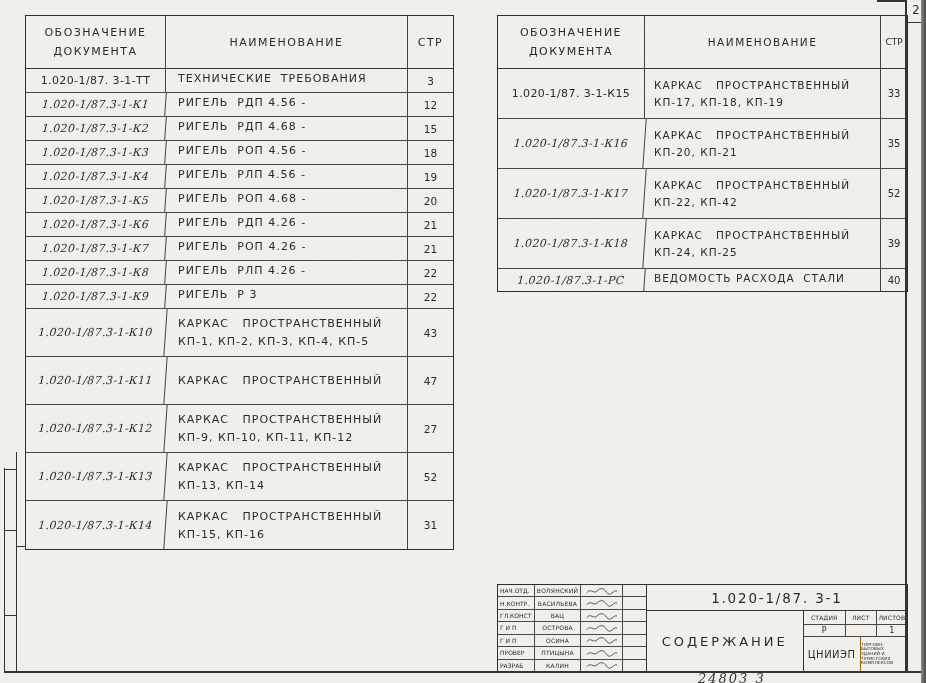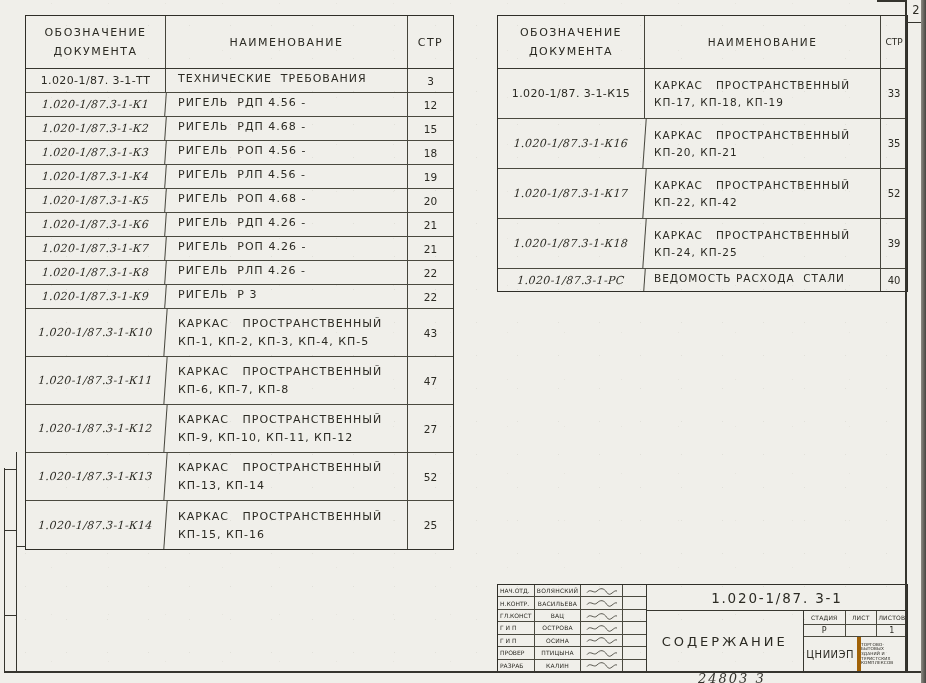--- a/index.html
+++ b/index.html
@@ -67,21 +67,21 @@
   .tb-lower{flex:1;display:flex;}
   .tb-title{width:157px;border-right:1.2px solid #37362f;box-sizing:border-box;
     display:flex;align-items:center;justify-content:center;font-size:13px;letter-spacing:3px;}
   .tb-sl{flex:1;display:flex;flex-direction:column;}
   .sl-grid{display:grid;grid-template-columns:42px 31px 1fr;}
   .sl-cell{border-right:1px solid #4a493f;border-bottom:1px solid #4a493f;box-sizing:border-box;
     display:flex;align-items:center;justify-content:center;font-size:6px;letter-spacing:.2px;height:14px;}
   .sl-cell:nth-child(3n){border-right:none;}
   .sl-val{height:12px;font-size:8px;}
   .tb-org{flex:1;display:flex;}
-  .org-name{width:57px;border-right:4px solid #a16207;box-sizing:border-box;
+  .org-name{width:57px;border-right:1px solid #a16207;box-sizing:border-box;
     display:flex;align-items:center;justify-content:center;font-size:10px;letter-spacing:.5px;}
   .org-detail{flex:1;display:flex;align-items:center;}
   .org-detail-inner{transform:scale(.7);transform-origin:left center;font-size:6px;line-height:1.12;white-space:pre;letter-spacing:.2px;}
   .sig-svg{display:block;}
   .bottom-mark{position:absolute;left:698px;top:671px;font-family:"DejaVu Serif",serif;
     font-style:italic;font-size:13px;letter-spacing:2px;color:#33322c;}
 </style>
 </head>
 <body>
 
@@ -198,21 +198,20 @@
             <span>КАРКАС   ПРОСТРАНСТВЕННЫЙ</span>
             <span>КП-1, КП-2, КП-3, КП-4, КП-5</span>
           </div>
           <div class="cell page">43</div>
         </div>
 
         <div class="trow two">
           <div class="cell desig hand">1.020-1/87.3-1-К11</div>
           <div class="cell name">
             <span>КАРКАС   ПРОСТРАНСТВЕННЫЙ</span>
-            <span>КП-6, КП-7, КП-8</span>
           </div>
           <div class="cell page">47</div>
         </div>
 
         <div class="trow two">
           <div class="cell desig hand">1.020-1/87.3-1-К12</div>
           <div class="cell name">
             <span>КАРКАС   ПРОСТРАНСТВЕННЫЙ</span>
             <span>КП-9, КП-10, КП-11, КП-12</span>
           </div>
@@ -227,21 +226,21 @@
           </div>
           <div class="cell page">52</div>
         </div>
 
         <div class="trow two">
           <div class="cell desig hand">1.020-1/87.3-1-К14</div>
           <div class="cell name">
             <span>КАРКАС   ПРОСТРАНСТВЕННЫЙ</span>
             <span>КП-15, КП-16</span>
           </div>
-          <div class="cell page">25</div>
+          <div class="cell page">31</div>
         </div>
       </div>
   </div>
 
   <div class="doc-table t-right">
     <div class="thead">
       <div class="cell desig hdr">
         <span>ОБОЗНАЧЕНИЕ</span>
         <span class="h2line">ДОКУМЕНТА</span>
       </div>

